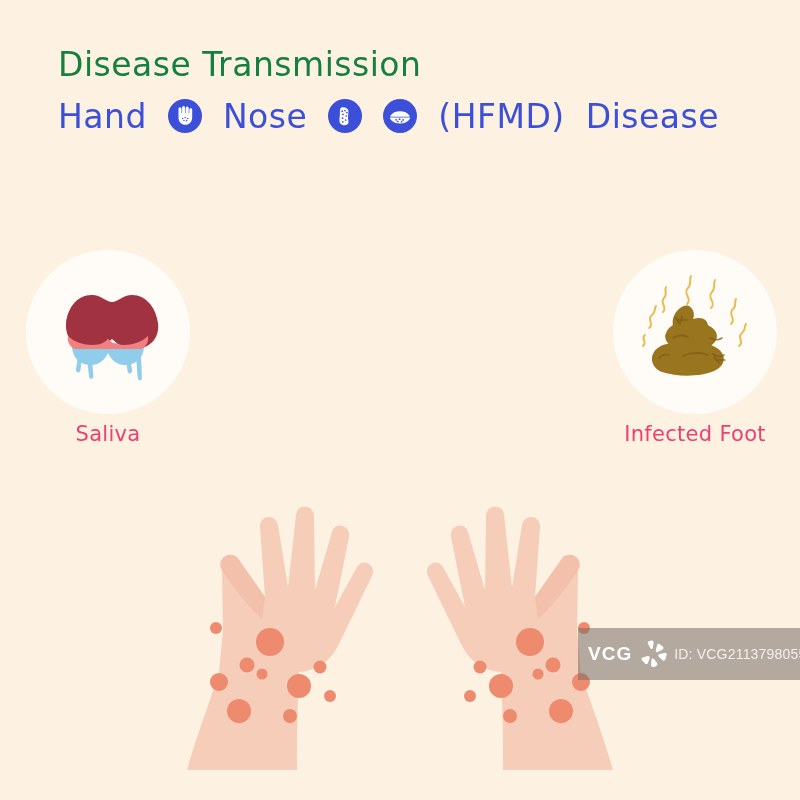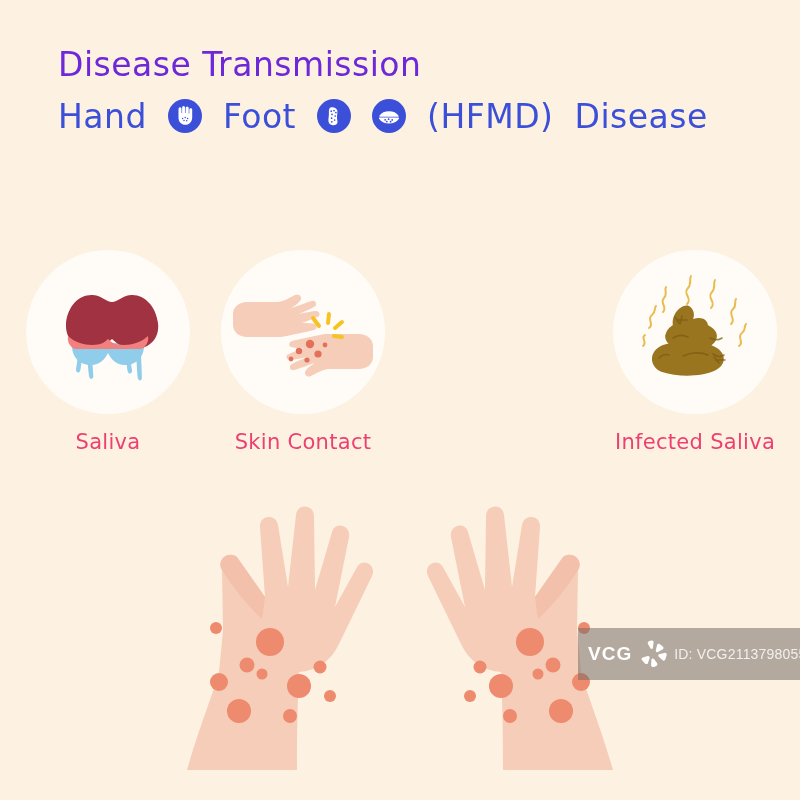--- a/index.html
+++ b/index.html
@@ -16,21 +16,21 @@
     font-family: "DejaVu Sans", sans-serif;
   }
 
   
   .title-main {
     position: absolute;
     left: 58px;
     top: 45px;
     font-size: 33px;
     letter-spacing: 0.5px;
-    color: #6d28d9;
+    color: #15803d;
     font-family: "DejaVu Sans", sans-serif;
     white-space: nowrap;
   }
   .title-sub {
     position: absolute;
     left: 58px;
     top: 99px;
     display: flex;
     align-items: center;
     gap: 21px;
@@ -74,21 +74,21 @@
     overflow: hidden;
   }
   .trans-circle svg {
     position: absolute;
     left: 0;
     top: 0;
     width: 164px;
     height: 164px;
   }
   .trans-label {
-    margin-top: 16px;
+    margin-top: 8px;
     font-size: 21px;
     color: #ee4070;
     letter-spacing: 0.3px;
     white-space: nowrap;
   }
 
   
   .hands {
     position: absolute;
     left: 0;
@@ -142,21 +142,21 @@
       <svg viewBox="0 0 34 34">
         <path fill="#ffffff" d="M10.5 14.5 V9.8 a1.5 1.5 0 0 1 3 0 V14 h0.6 V8.4 a1.5 1.5 0 0 1 3 0 V14 h0.6 V8.9 a1.5 1.5 0 0 1 3 0 V14.4 h0.6 V10.6 a1.45 1.45 0 0 1 2.9 0 V18 c0 4.6-2.6 7.8-6.8 7.8 -4.2 0-6.9-3-6.9-7.3 v-3.2 a1.4 1.4 0 0 1 0.0-1z"></path>
         <circle cx="14.6" cy="19.4" r="0.75" fill="#3b4fd8"></circle>
         <circle cx="17.2" cy="18.6" r="0.75" fill="#3b4fd8"></circle>
         <circle cx="19.6" cy="19.6" r="0.75" fill="#3b4fd8"></circle>
         <circle cx="16.0" cy="21.4" r="0.75" fill="#3b4fd8"></circle>
         <circle cx="18.7" cy="21.8" r="0.75" fill="#3b4fd8"></circle>
       </svg>
     </span>
 
-    <span class="word">Foot</span>
+    <span class="word">Nose</span>
 
     <span class="badge">
       <svg viewBox="0 0 34 34">
         <path fill="#ffffff" d="M13.4 8.4 c3.4-0.7 6.4 0.6 6.9 3.2 0.4 2.1-0.3 4.3-0.3 7.0 0 2.6 0.9 4.4 0.3 5.7 -0.8 1.7-3.3 2.4-5.6 1.7 -2.4-0.7-3.5-2.6-3.3-5.3 0.2-2.6 0.6-4.4 0.5-6.6 -0.1-2.4 0.1-5.2 1.5-5.7z"></path>
         <circle cx="14.2" cy="12.2" r="0.85" fill="#3b4fd8"></circle>
         <circle cx="17.0" cy="11.6" r="0.85" fill="#3b4fd8"></circle>
         <circle cx="18.9" cy="13.6" r="0.85" fill="#3b4fd8"></circle>
         <circle cx="15.0" cy="15.4" r="0.85" fill="#3b4fd8"></circle>
         <circle cx="18.2" cy="17.0" r="0.85" fill="#3b4fd8"></circle>
         <circle cx="14.6" cy="19.2" r="0.85" fill="#3b4fd8"></circle>
@@ -192,42 +192,20 @@
           <path d="M42 86 c6 6 16 9 24 9 9 0 13-3 16-6 3 3 7 6 16 6 8 0 18-3 24-9 1 6-2 11-7 13 H49c-5-2-8-7-7-13z" fill="#f2807f"></path>
           <path d="M52 99 c0 8-1 14-2 20 -0.6 4 3.5 5 4.4 1 0.8-3.6 1.6-12 1.6-21z" fill="#8fcdeb"></path>
           <path d="M61 99 c0.5 11 1 20 2 27 0.6 4.2 4.6 3.6 4.3-0.6 -0.5-7-1.2-16-1.6-26.4z" fill="#8fcdeb"></path>
           <path d="M100 99 c0 9 0.8 18 1.6 22 0.9 4 5 3 4.4-1 -0.9-6-2-12-2-21z" fill="#8fcdeb"></path>
           <path d="M110 99 c0.4 11 1.1 21 1.6 28 0.3 4.2 4.3 4.8 4.3 0.6 -0.1-7-0.6-16-1.2-28.6z" fill="#8fcdeb"></path>
         </svg>
       </div>
       <div class="trans-label">Saliva</div>
     </div>
 
-    <div class="trans-item" style="left:205px; top:0;">
-      <div class="trans-circle">
-        <svg viewBox="0 0 164 164">
-
-          <path d="M12 64 c0-7 6-12 14-12 h30 c6 0 12-4 18-7 4-2 8 2 5 6 -2 3-6 5-9 7 7-2 16-6 21-7 4-1 6 4 2 6 -4 2-10 5-15 7 6-1 13-3 17-3 4 0 5 5 1 6 -4 2-10 4-15 6 5 0 10 0 13 1 3 1 2 5-1 6 -5 1-12 3-18 4 -7 1-11 3-18 3 H26 c-8 0-14-5-14-12z" fill="#f6cdb8"></path>
-
-          <path d="M152 107 c0 7-6 12-14 12 h-30 c-6 0-12 4-18 7 -4 2-8-2-5-6 2-3 6-5 9-7 -7 2-16 6-21 7 -4 1-6-4-2-6 4-2 10-5 15-7 -6 1-13 3-17 3 -4 0-5-5-1-6 4-2 10-4 15-6 -5 0-10 0-13-1 -3-1-2-5 1-6 5-1 12-3 18-4 7-1 11-3 18-3 h31 c8 0 14 5 14 12z" fill="#f6cdb8"></path>
-          <circle cx="89" cy="94" r="4.2" fill="#e2705a"></circle>
-          <circle cx="78" cy="101" r="3.2" fill="#e2705a"></circle>
-          <circle cx="97" cy="104" r="3.6" fill="#e2705a"></circle>
-          <circle cx="86" cy="110" r="2.6" fill="#e2705a"></circle>
-          <circle cx="70" cy="109" r="2.4" fill="#e2705a"></circle>
-          <circle cx="104" cy="95" r="2.4" fill="#e2705a"></circle>
-
-          <path d="M98 76 l-6-8" stroke="#f7c323" stroke-width="4" stroke-linecap="round" fill="none"></path>
-          <path d="M107 73 l1-9" stroke="#f7c323" stroke-width="4" stroke-linecap="round" fill="none"></path>
-          <path d="M114 78 l7-6" stroke="#f7c323" stroke-width="4" stroke-linecap="round" fill="none"></path>
-          <path d="M113 86 l8 1" stroke="#f7c323" stroke-width="4" stroke-linecap="round" fill="none"></path>
-        </svg>
-      </div>
-      <div class="trans-label">Skin Contact</div>
-    </div>
 
 
     <div class="trans-item" style="left:597px; top:0;">
       <div class="trans-circle">
         <svg viewBox="0 0 164 164">
           <g stroke="#e9bc52" stroke-width="2" fill="none" stroke-linecap="round">
             <path d="M50 62 c5-5-4-9 1-14 4-4 0-8 2-11"></path>
             <path d="M74 54 c6-6-5-10 1-16 4-4 1-9 3-12"></path>
             <path d="M98 58 c6-6-5-10 1-16 4-4 1-9 3-12"></path>
             <path d="M36 78 c6-4-3-9 3-13 4-3 2-7 4-9"></path>
@@ -245,21 +223,21 @@
             <path d="M60 88 c5-3 11-3 15-1"></path>
             <path d="M70 106 c8-4 18-4 25-1"></path>
             <path d="M46 108 c3-3 7-4 10-3"></path>
             <path d="M100 104 c4 3 8 3 11 1"></path>
             <path d="M97 88 c4 2 9 2 12 0"></path>
             <path d="M103 110 h9"></path>
             <path d="M101 107 l5 6"></path>
           </g>
         </svg>
       </div>
-      <div class="trans-label">Infected Saliva</div>
+      <div class="trans-label">Infected Foot</div>
     </div>
   </div>
 
   <div class="hands">
     <svg viewBox="0 0 800 300">
 
       <g>
         <path d="M222 70 c-6-10 6-20 15-13 l28 40 -5 -70 c-1-12 16-14 18-2 l10 62 8-72 c1-12 18-11 18 1 l1 74 17-58 c3-11 19-7 17 5 l-14 70 22-40 c6-10 20-2 15 9 l-33 68 c-8 17-22 27-40 28 -2 46-2 77-2 98 h-110 c12-42 24-70 32-98 l4-42z" fill="#f6cdb8"></path>
         <path d="M222 70 c-6-10 6-20 15-13 l28 40 -3 22 c-17-16-30-33-40-49z" fill="#f2c0ab"></path>
         <circle cx="232" cy="627" r="0" fill="none"></circle>

